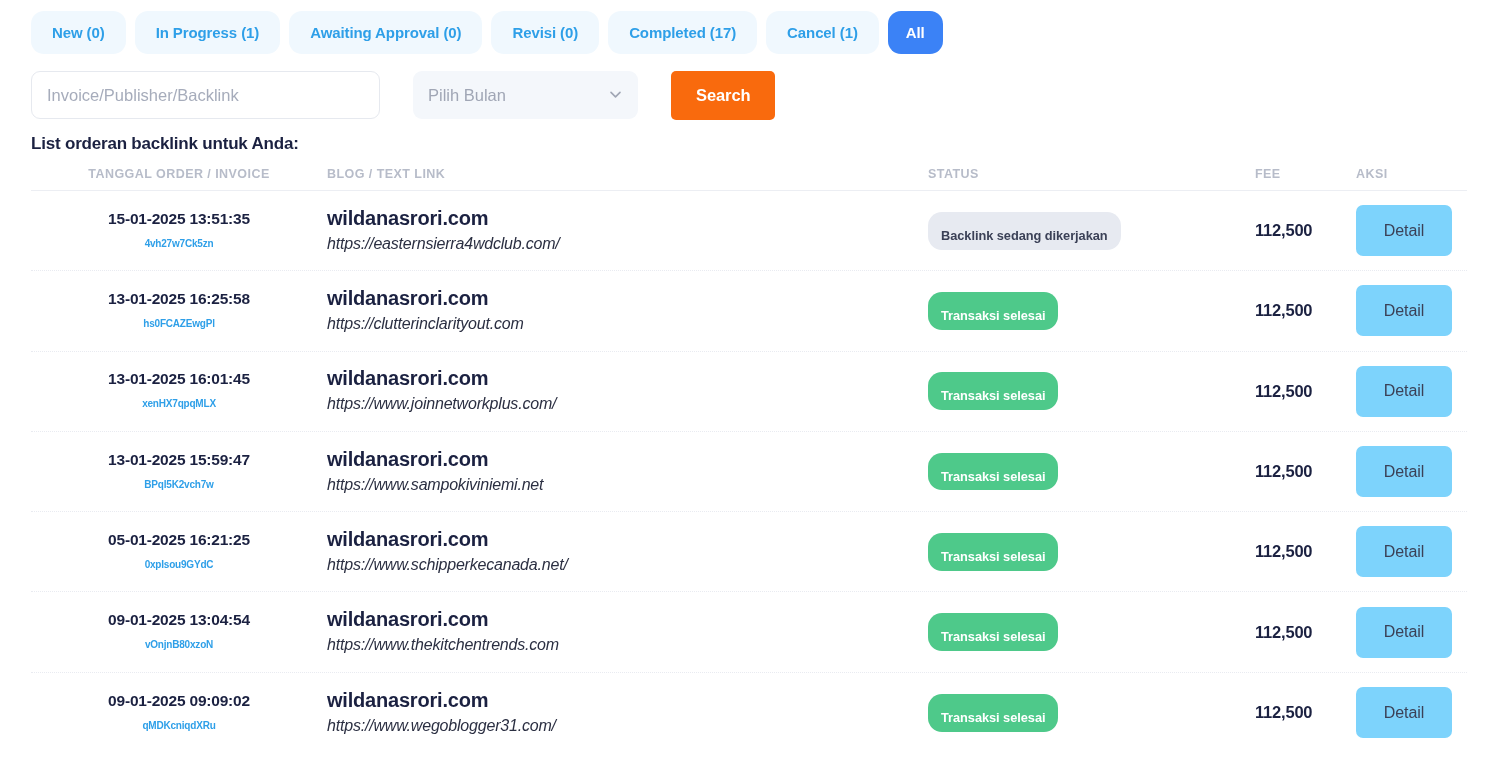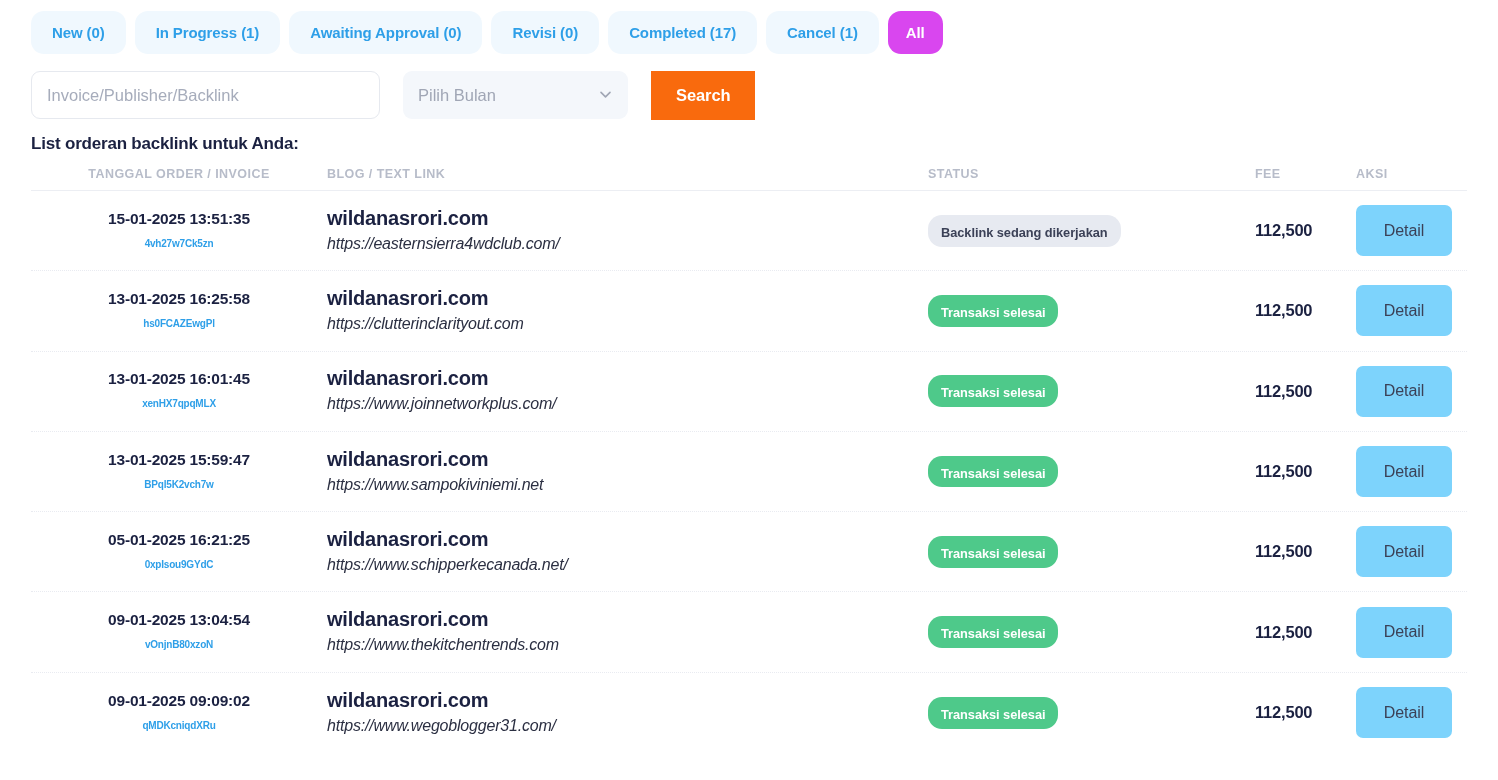--- a/index.html
+++ b/index.html
@@ -36,30 +36,30 @@
     font-size: 15px;
     font-weight: 600;
     letter-spacing: -0.1px;
     padding: 0 21px;
     height: 43px;
     line-height: 43px;
     cursor: pointer;
     white-space: nowrap;
   }
   .tab.active {
-    background: #d946ef;
+    background: #3b82f6;
     color: #ffffff;
     padding: 0 18px;
   }
 
   
   .filterbar {
     display: flex;
     align-items: flex-start;
-    gap: 23px;
+    gap: 33px;
     padding: 17px 0 0 31px;
     height: 61px;
   }
   .search-input {
     width: 349px;
     height: 48px;
     border: 1px solid #e6e9ef;
     border-radius: 9px;
     background: #ffffff;
     padding: 0 15px;
@@ -97,21 +97,21 @@
     width: 13px;
     height: 13px;
     pointer-events: none;
   }
   .chev svg { display: block; }
 
   .search-btn {
     background: #f96a0d;
     color: #ffffff;
     border: none;
-    border-radius: 0;
+    border-radius: 5px;
     font-family: "Liberation Sans", sans-serif;
     font-size: 16.5px;
     font-weight: 700;
     letter-spacing: -0.1px;
     height: 49px;
     padding: 0 25px;
     cursor: pointer;
   }
 
   
@@ -193,21 +193,21 @@
     text-decoration: none;
     cursor: pointer;
   }
 
   .badge {
     display: inline-block;
     border-radius: 14px;
     font-size: 12.8px;
     font-weight: 700;
     letter-spacing: -0.05px;
-    padding: 12px 13px 7px 13px;
+    padding: 18px 13px 7px 13px;
     line-height: 1;
     white-space: nowrap;
   }
   .badge.done {
     background: #4ec98a;
     color: #ffffff;
   }
   .badge.progress {
     background: #e7eaf1;
     color: #3b4157;

